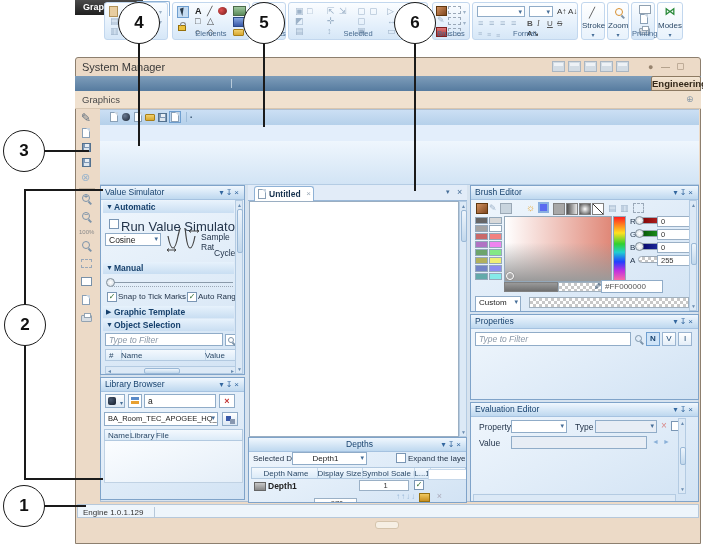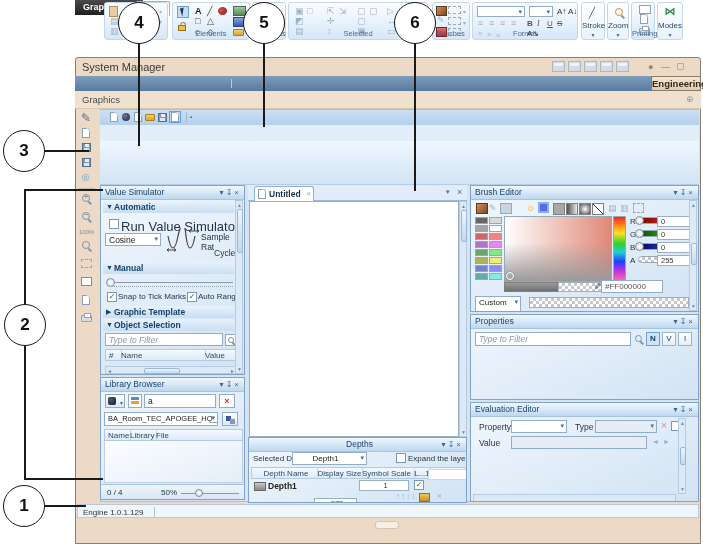--- a/index.html
+++ b/index.html
@@ -327,26 +327,20 @@
     <span class="a" style="left:121px;top:34px;width:16px;height:14px;border:1px solid #90acc8;background:linear-gradient(#fff,#dce8f4);box-sizing:border-box;">
         <span class="a" style="left:3px;top:3px;width:5px;height:5px;background:#3858a8;"></span>
         <span class="a" style="left:7px;top:6px;width:5px;height:5px;background:#8898b0;"></span>
       </span>
     <div class="colhdr" style="left:3px;top:51px;width:139px;height:12px;">
       <span class="colcell" style="left:0;width:22px;">Name</span>
       <span class="colcell" style="left:22px;width:26px;">Library</span>
       <span class="colcell" style="left:48px;width:91px;border-right:none;">File</span>
     </div>
     <div class="a" style="left:3px;top:63px;width:139px;height:42px;background:linear-gradient(160deg,#fbfdff,#e4eef8);border:1px solid #c0d2e4;border-top:none;box-sizing:border-box;"></div>
-    <div class="a" style="left:0;top:106px;right:0;bottom:0;border-top:1px solid #a5c2e0;background:linear-gradient(#eef5fc,#d8e7f4);">
-      <span class="a stxt" style="left:6px;top:3px;font-size:8px;">0 / 4</span>
-      <span class="a stxt" style="left:60px;top:3px;font-size:8px;">50%</span>
-      <div class="a" style="left:80px;top:8px;width:58px;height:1px;background:#8a9aaa;"></div>
-      <span class="knob" style="left:94px;top:4px;width:8px;height:8px;"></span>
-    </div>
   </div>
 
   <div class="a" style="left:248px;top:185px;width:219px;height:16px;background:#e2ecf8;border-bottom:1px solid #9ab8d8;box-sizing:border-box;"></div>
   <div class="a" style="left:254px;top:186px;width:60px;height:15px;background:#fff;border:1px solid #8fb2d6;border-bottom:none;border-radius:3px 3px 0 0;box-sizing:border-box;">
     <span class="i-doc" style="left:3px;top:2px;"></span>
     <span class="a" style="left:14px;top:2px;font-size:8.5px;font-weight:bold;color:#17324e;">Untitled</span>
     <span class="a" style="right:2px;top:2px;font-size:8px;color:#9aa8b6;">×</span>
   </div>
   <span class="a" style="left:446px;top:188px;font-size:7px;color:#466e98;">▾</span>
   <span class="a" style="left:457px;top:187px;font-size:9px;color:#466e98;">×</span>

